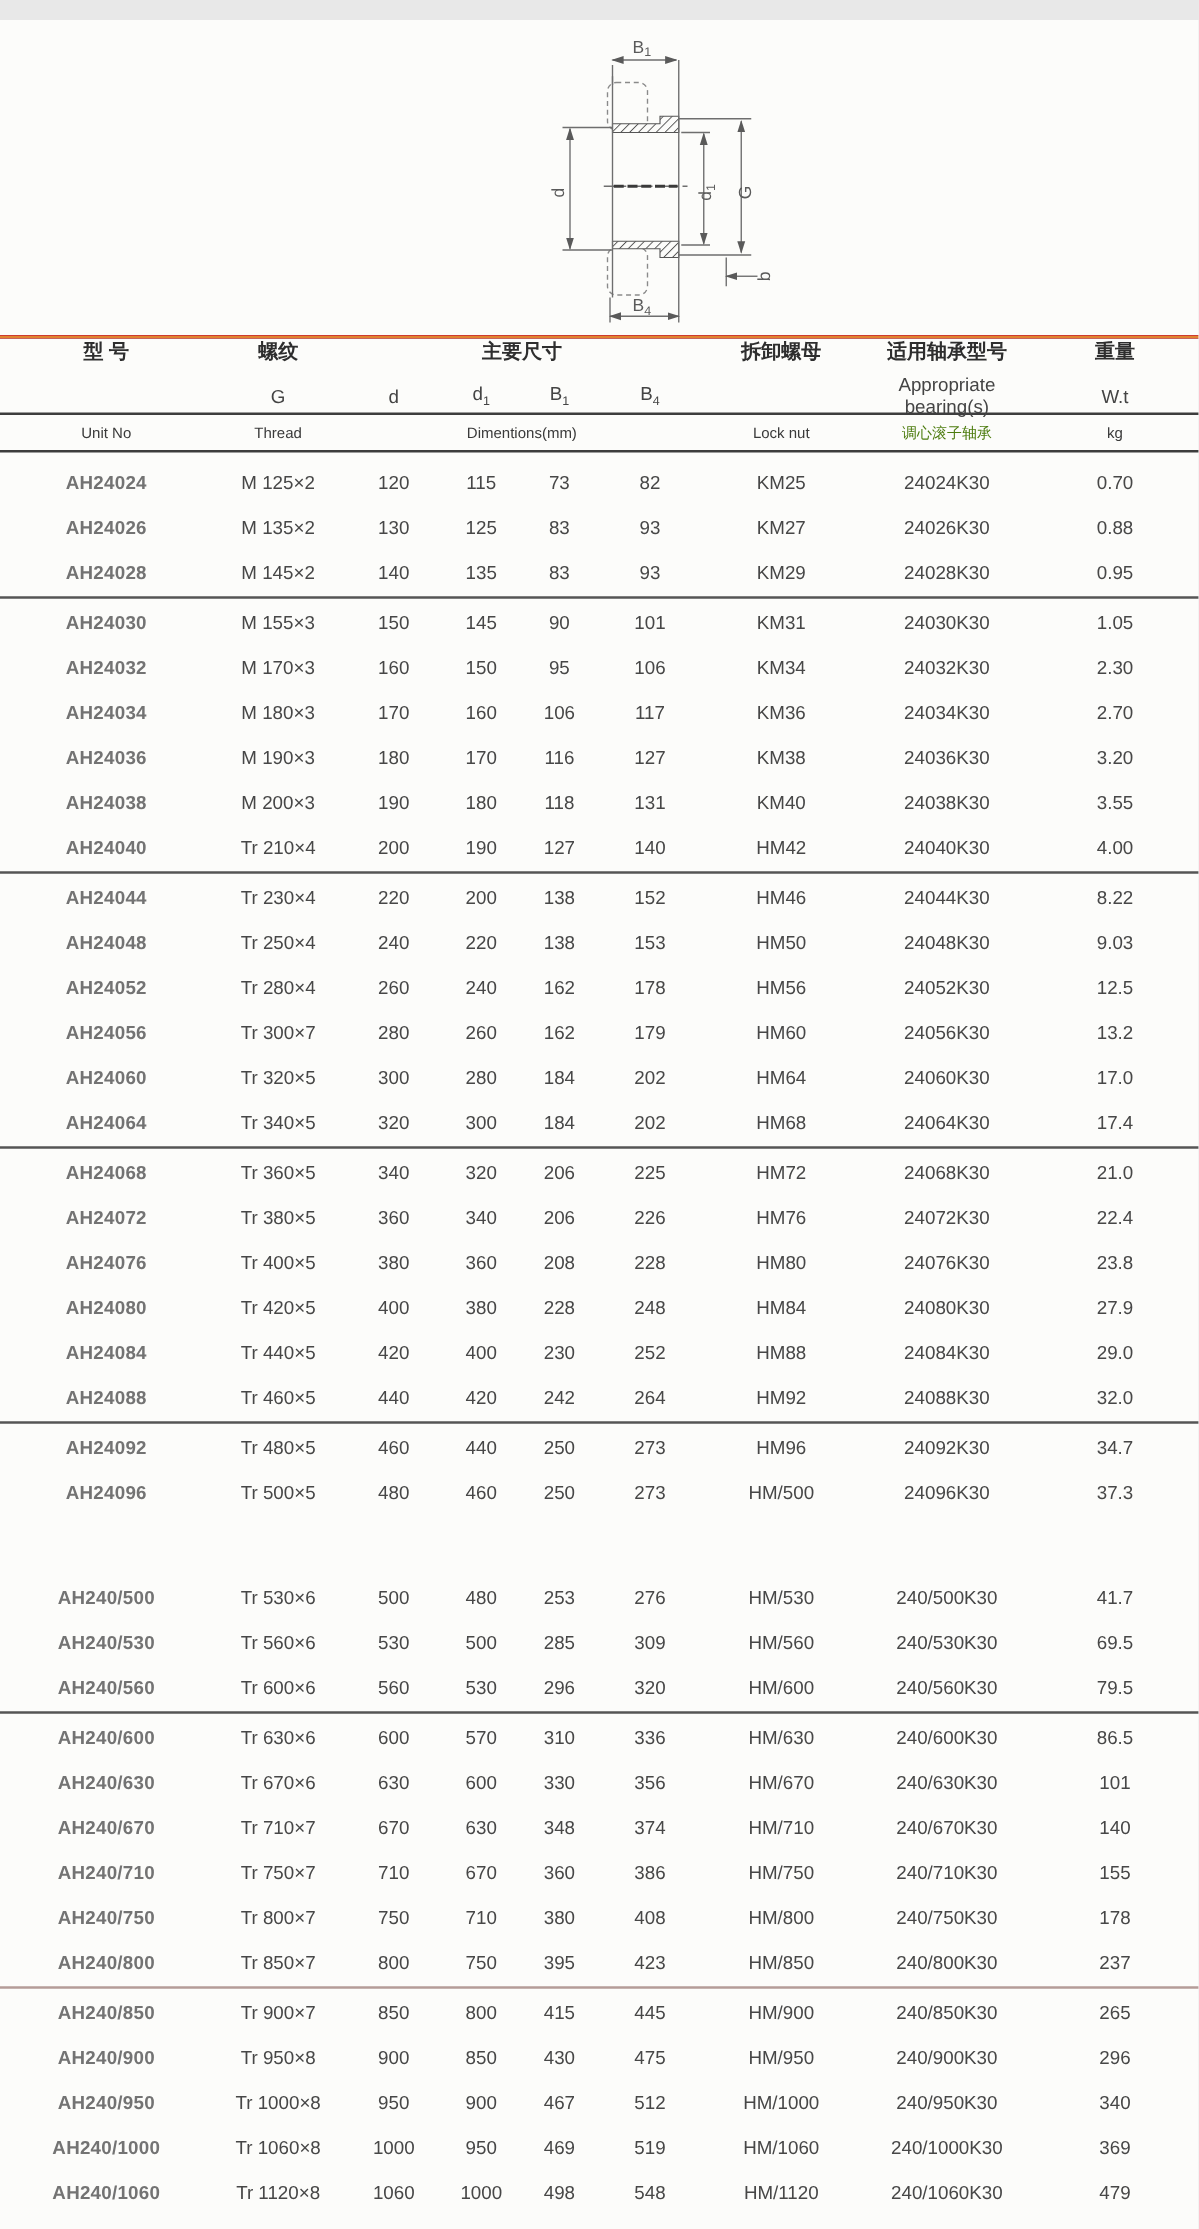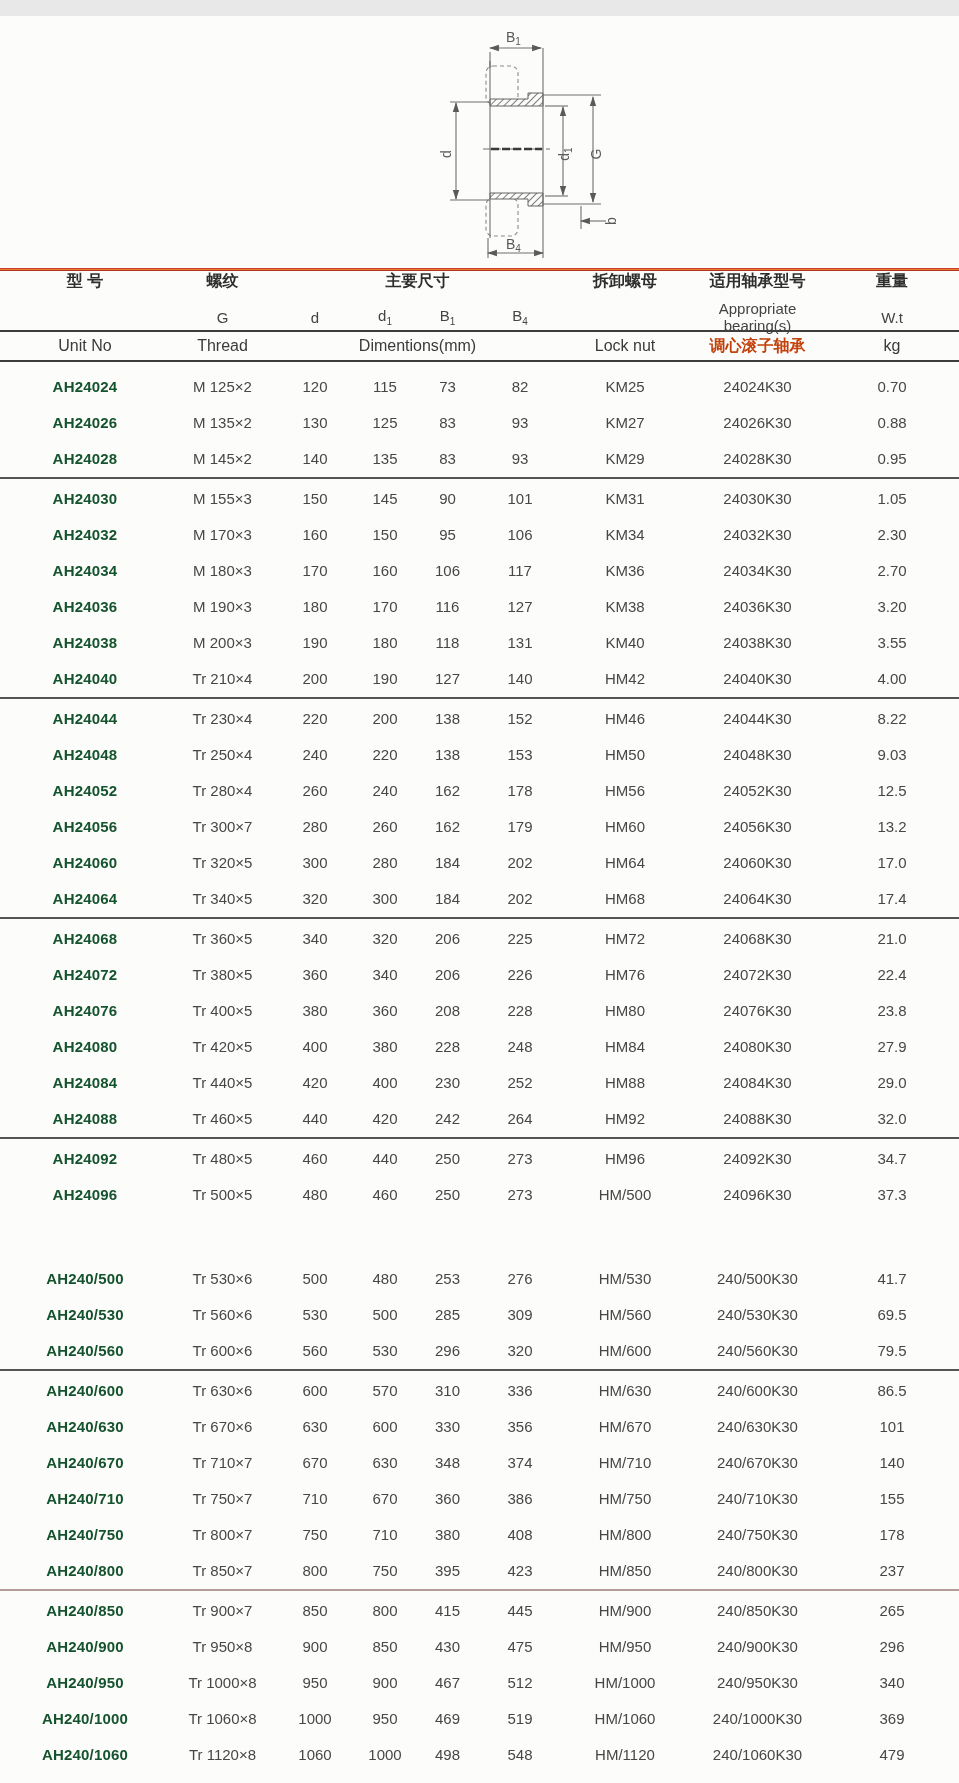--- a/index.html
+++ b/index.html
@@ -15,28 +15,28 @@
   .toprule{position:absolute;top:252px;left:0;width:959px;height:3px;
     background:linear-gradient(180deg,#cf3b2e 0 35%,#e0832f 35% 70%,#b93125 70% 100%);}
   .hline{height:2px;background:#3d3d3d;}
   
   .tbl{position:absolute;top:246px;left:0;width:959px;}
   .grid{display:grid;grid-template-columns:170px 105px 80px 60px 65px 80px 130px 135px 134px;
         align-items:center;text-align:center;}
   .hr1{height:38px;font-size:16px;font-weight:600;color:#2e2e2e;}
   .hr1 .dims-span{grid-column:3 / span 4;}
   .hr2{height:30px;font-size:15px;color:#444;}
-  .hr3{height:28px;font-size:16px;color:#3a3a3a;}
+  .hr3{height:28px;font-size:12px;color:#3a3a3a;}
   .hr3 .dims-span{grid-column:3 / span 4;}
-  .hr3 .cn{font-weight:700;color:#c2410c;}
+  .hr3 .cn{font-weight:400;color:#4d7c0f;}
   sub{font-size:10px;}
   .tbody{padding-top:6px;}
   .trow{display:grid;grid-template-columns:170px 105px 80px 60px 65px 80px 130px 135px 134px;
         height:36px;align-items:center;text-align:center;font-size:15px;color:#474747;}
-  .trow .cell:first-child{font-weight:bold;color:#14532d;letter-spacing:.2px;}
+  .trow .cell:first-child{font-weight:bold;color:#737373;letter-spacing:.2px;}
   .gsep{height:0;border-top:2px solid #555;margin:1px 0;}
   .gsep.light{border-top:2px solid #b49c98;}
   .ggap{height:48px;}
 </style>
 </head>
 <body>
 
 <div class="page">
 
   <svg class="draw" viewBox="0 0 232 252" width="232" height="252">

